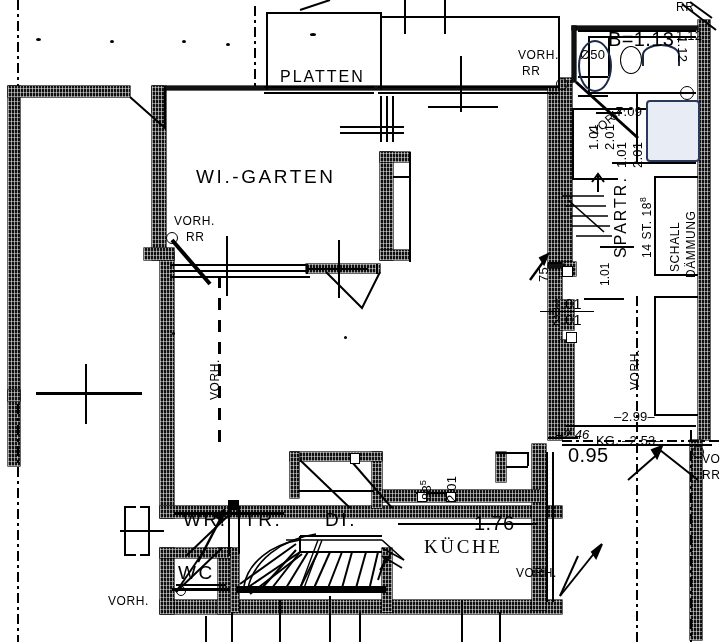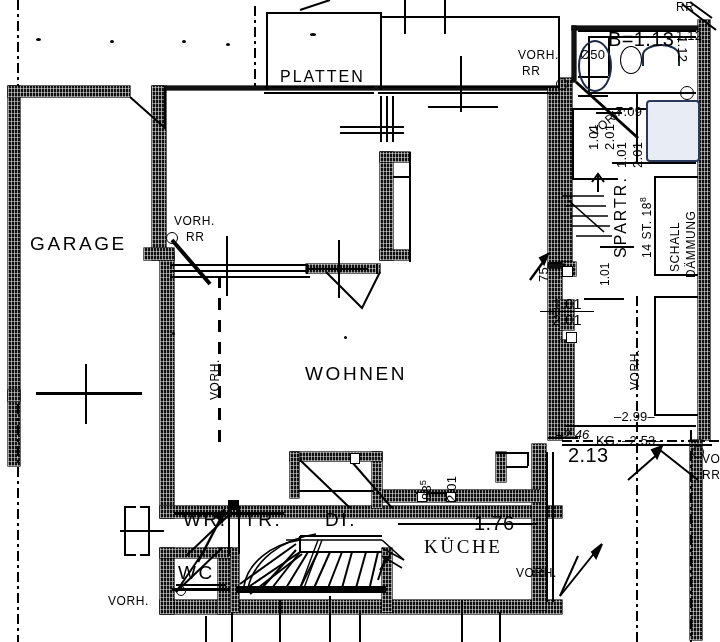--- a/index.html
+++ b/index.html
@@ -326,22 +326,21 @@
   <div class="circ" style="left:556px;top:78px;width:10px;height:10px;"></div>
   <div class="circ" style="left:692px;top:446px;width:10px;height:10px;"></div>
   <div class="circ" style="left:176px;top:586px;width:8px;height:8px;"></div>
 
   <div class="sq" style="left:562px;top:266px;width:9px;height:9px;"></div>
   <div class="sq" style="left:417px;top:492px;width:8px;height:8px;"></div>
   <div class="sq" style="left:350px;top:453px;width:8px;height:9px;"></div>
   <div class="sq" style="left:446px;top:492px;width:8px;height:8px;"></div>
   <div class="sq" style="left:566px;top:332px;width:9px;height:9px;"></div>
 
-  <div class="lbl room" style="left:30px;top:233px;">GARAGE</div>
-  <div class="lbl room" style="left:305px;top:363px;">WOHNEN</div>
+  <div class="lbl room" style="left:196px;top:166px;">WI.-GARTEN</div>
   <div class="lbl room" style="left:424px;top:536px;font-family:Liberation Serif, serif;">KÜCHE</div>
   <div class="lbl room-sm" style="left:280px;top:40px;margin-top:28px;">PLATTEN</div>
   <div class="lbl room" style="left:325px;top:509px;">DI.</div>
   <div class="lbl room" style="left:244px;top:509px;">TR.</div>
   <div class="lbl room" style="left:183px;top:509px;">WR.</div>
   <div class="lbl room" style="left:178px;top:562px;">WC</div>
 
   <div class="lbl room-sm rot90" style="left:612px;top:258px;">SPARTR.</div>
 
   <div class="lbl tiny rot90" style="left:638px;top:258px;">
@@ -388,21 +387,21 @@
   <div class="lbl dim" style="left:474px;top:512px;">1.76</div>
   <div class="lbl dim-sm rot90" style="left:418px;top:500px;">
     <span>88</span><span class="sup">5</span>
   </div>
   <div class="lbl dim-sm rot90" style="left:444px;top:502px;">2.01</div>
 
   <div class="lbl dim-sm" style="left:614px;top:409px;">–<span>2.99</span>–</div>
   <div class="lbl dim-sm" style="left:596px;top:433px;">KG.</div>
   <div class="lbl dim-sm" style="left:622px;top:433px;">–<span>2.53</span>–</div>
   <div class="lbl dim-sm" style="left:556px;top:427px;font-style:italic;">–<span>2.46</span></div>
-  <div class="lbl dim" style="left:568px;top:444px;">2.13</div>
+  <div class="lbl dim" style="left:568px;top:444px;">0.95</div>
 
   <div class="dot" style="left:36px;top:38px;width:5px;height:3px;"></div>
   <div class="dot" style="left:110px;top:40px;width:4px;height:3px;"></div>
   <div class="dot" style="left:182px;top:40px;width:4px;height:3px;"></div>
   <div class="dot" style="left:226px;top:43px;width:4px;height:3px;"></div>
   <div class="dot" style="left:310px;top:33px;width:6px;height:3px;"></div>
   <div class="dot" style="left:172px;top:332px;width:3px;height:3px;"></div>
   <div class="dot" style="left:344px;top:336px;width:3px;height:3px;"></div>
 
 </div>

